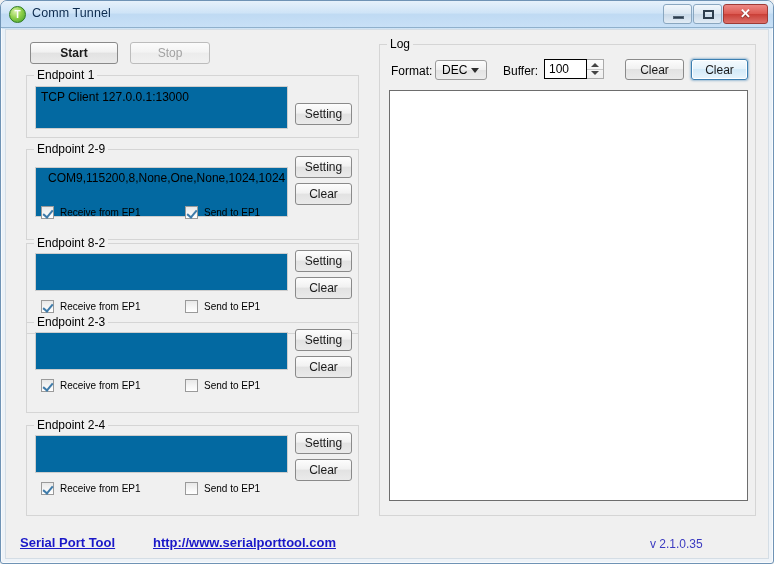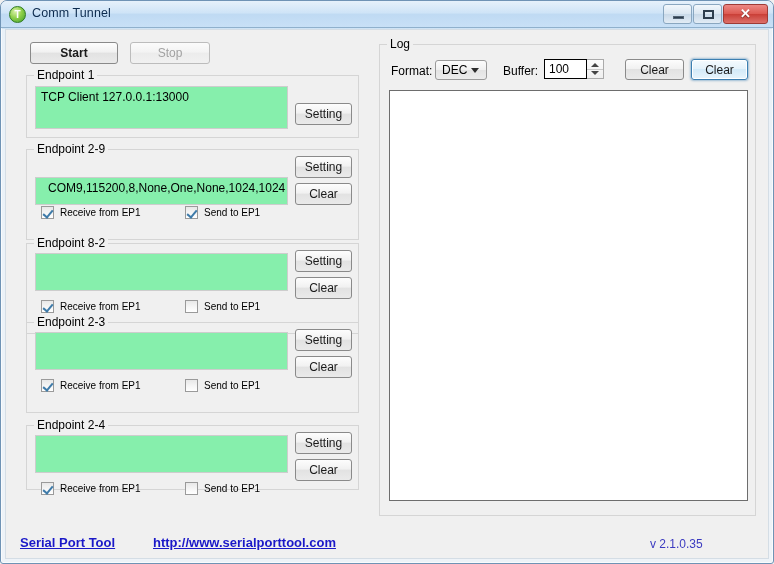--- a/index.html
+++ b/index.html
@@ -180,21 +180,21 @@
     border: 1px solid #3c7fb1;
     box-shadow: inset 0 0 0 1px #ffffff, 0 0 2px 1px rgba(60,127,177,0.45);
     background: linear-gradient(to bottom, #f5fbfe 0%, #e4f2fb 46%, #d3eaf8 50%, #e8f5fd 100%);
   }
 
   
   .tbox {
     position: absolute;
     box-sizing: border-box;
     border: 1px solid #cdcdcd;
-    background: #86efac;
+    background: #0369a1;
     font-size: 12px;
     color: #000000;
     padding: 3px 5px;
     overflow: hidden;
     white-space: nowrap;
   }
   .logbox {
     position: absolute;
     box-sizing: border-box;
     border: 1px solid #6d6d6d;
@@ -353,21 +353,21 @@
     <div class="btn disabled" style="left:124px; top:12px; width:80px; height:22px;">Stop</div>
 
     <div class="group" style="left:20px; top:45px; width:333px; height:63px;">
       <span class="group-title">Endpoint 1</span>
       <div class="tbox" style="left:8px; top:10px; width:253px; height:43px;">TCP Client 127.0.0.1:13000</div>
       <div class="btn" style="left:268px; top:27px; width:57px; height:22px;">Setting</div>
     </div>
 
     <div class="group" style="left:20px; top:119px; width:333px; height:91px;">
       <span class="group-title">Endpoint 2-9</span>
-      <div class="tbox" style="left:8px; top:27px; width:253px; height:28px;padding-left:12px;">COM9,115200,8,None,One,None,1024,1024</div>
+      <div class="tbox" style="left:8px; top:17px; width:253px; height:50px;padding-left:12px;">COM9,115200,8,None,One,None,1024,1024</div>
       <div class="btn" style="left:268px; top:6px; width:57px; height:22px;">Setting</div>
       <div class="btn" style="left:268px; top:33px; width:57px; height:22px;">Clear</div>
       <div class="cbrow" style="left:14px; top:55px;">
         <span class="cbox checked"></span>
         <span class="cblabel">Receive from EP1</span>
       </div>
       <div class="cbrow" style="left:158px; top:55px;">
         <span class="cbox checked"></span>
         <span class="cblabel">Send to EP1</span>
       </div>
@@ -396,21 +396,21 @@
       <div class="cbrow" style="left:14px; top:55px;">
         <span class="cbox checked"></span>
         <span class="cblabel">Receive from EP1</span>
       </div>
       <div class="cbrow" style="left:158px; top:55px;">
         <span class="cbox"></span>
         <span class="cblabel">Send to EP1</span>
       </div>
     </div>
 
-    <div class="group" style="left:20px; top:395px; width:333px; height:65px;">
+    <div class="group" style="left:20px; top:395px; width:333px; height:91px;">
       <span class="group-title">Endpoint 2-4</span>
       <div class="tbox" style="left:8px; top:9px; width:253px; height:38px;"></div>
       <div class="btn" style="left:268px; top:6px; width:57px; height:22px;">Setting</div>
       <div class="btn" style="left:268px; top:33px; width:57px; height:22px;">Clear</div>
       <div class="cbrow" style="left:14px; top:55px;">
         <span class="cbox checked"></span>
         <span class="cblabel">Receive from EP1</span>
       </div>
       <div class="cbrow" style="left:158px; top:55px;">
         <span class="cbox"></span>

